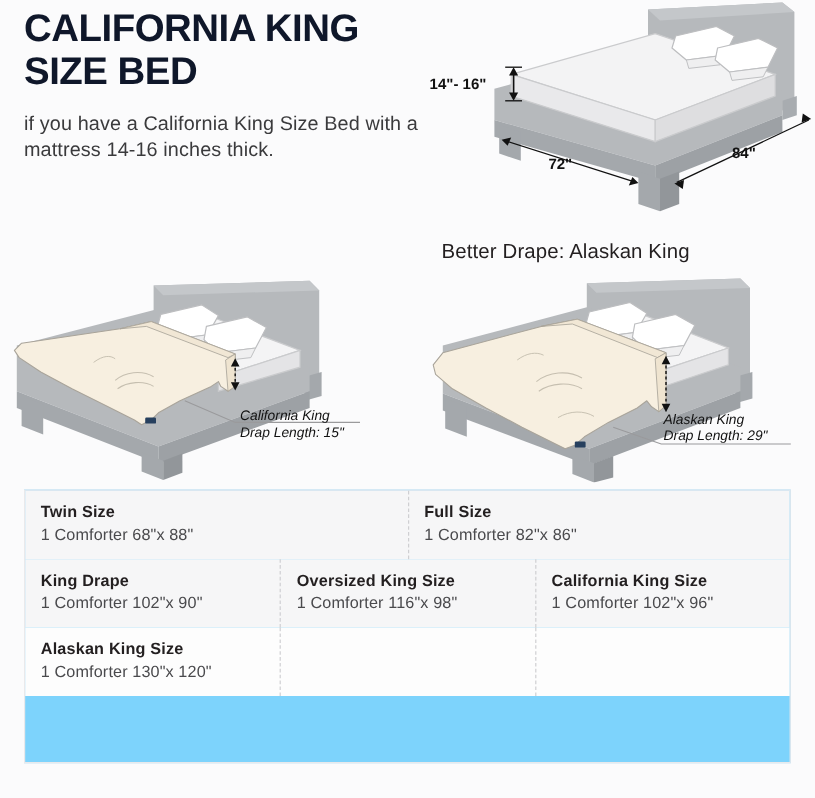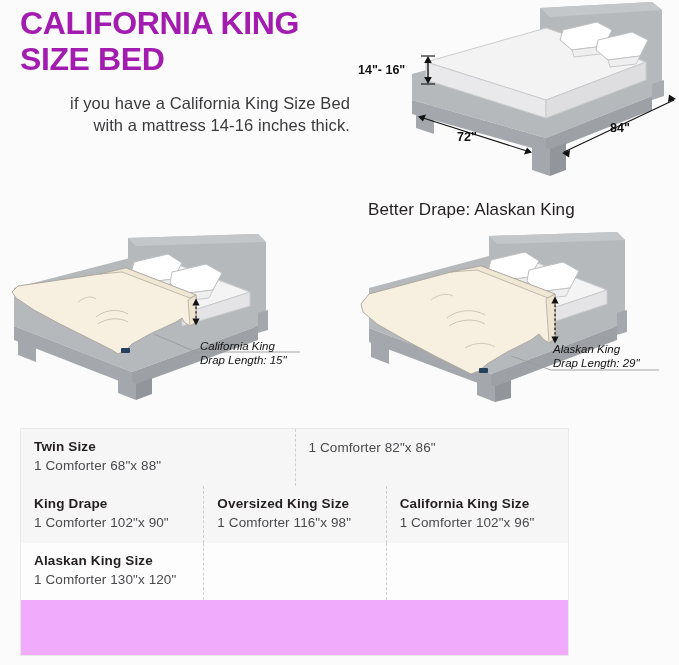--- a/index.html
+++ b/index.html
@@ -11,47 +11,47 @@
     overflow:hidden;
     position:relative;
   }
   .page{position:relative;width:679px;height:665px;}
 
   
   .hero{position:absolute;left:0;top:0;width:679px;height:190px;}
   .hero-text{position:absolute;left:20px;top:6px;width:330px;}
   .hero-title{
     font-size:32px;line-height:1.12;font-weight:700;
-    letter-spacing:-0.4px;color:#a21caf;margin:0;
+    letter-spacing:-0.4px;color:#0f172a;margin:0;
     text-transform:uppercase;
   }
   .hero-sub{
-    margin:14px 0 0 16px;font-size:16.5px;line-height:1.38;
-    color:#3A3A3C;font-weight:400;letter-spacing:0.1px;text-align:right;
+    margin:14px 0 0 0;font-size:16.5px;line-height:1.38;
+    color:#3A3A3C;font-weight:400;letter-spacing:0.1px;
   }
   .hero-art{position:absolute;left:350px;top:0;width:329px;height:185px;}
 
   
   .compare{position:absolute;left:0;top:190px;width:679px;height:215px;}
   .col-head{
     position:absolute;font-size:17px;font-weight:400;color:#231F20;
     letter-spacing:0.1px;
   }
   .col-head.left{left:20px;top:10px;}
   .col-head.right{left:368px;top:10px;}
   .bedfig{position:absolute;top:32px;width:340px;height:180px;}
   .bedfig.left{left:0;}
   .bedfig.right{left:339px;}
 
   
   .sizetable{
-    position:absolute;left:20px;top:428px;
-    width:549px;height:228px;
+    position:absolute;left:20px;top:408px;
+    width:639px;height:228px;
     border:1px solid #E9E9EB;
-    background:#f0abfc;
+    background:#7dd3fc;
     box-sizing:border-box;
   }
   .trow{display:flex;height:57px;box-sizing:border-box;}
   .trow.shade{background:#F6F6F7;}
   .trow.plain{background:#FDFDFD;}
   .tcell{
     flex:1 1 33.3333%;
     box-sizing:border-box;
     padding:9px 0 0 13px;
     position:relative;
@@ -224,20 +224,21 @@
   </section>
 
   <section class="sizetable">
 
     <div class="trow shade">
       <div class="tcell">
         <div class="cell-title">Twin Size</div>
         <div class="cell-sub">1 Comforter 68"x 88"</div>
       </div>
       <div class="tcell">
+        <div class="cell-title">Full Size</div>
         <div class="cell-sub">1 Comforter 82"x 86"</div>
       </div>
     </div>
 
 
     <div class="trow shade">
       <div class="tcell">
         <div class="cell-title">King Drape</div>
         <div class="cell-sub">1 Comforter 102"x 90"</div>
       </div>

